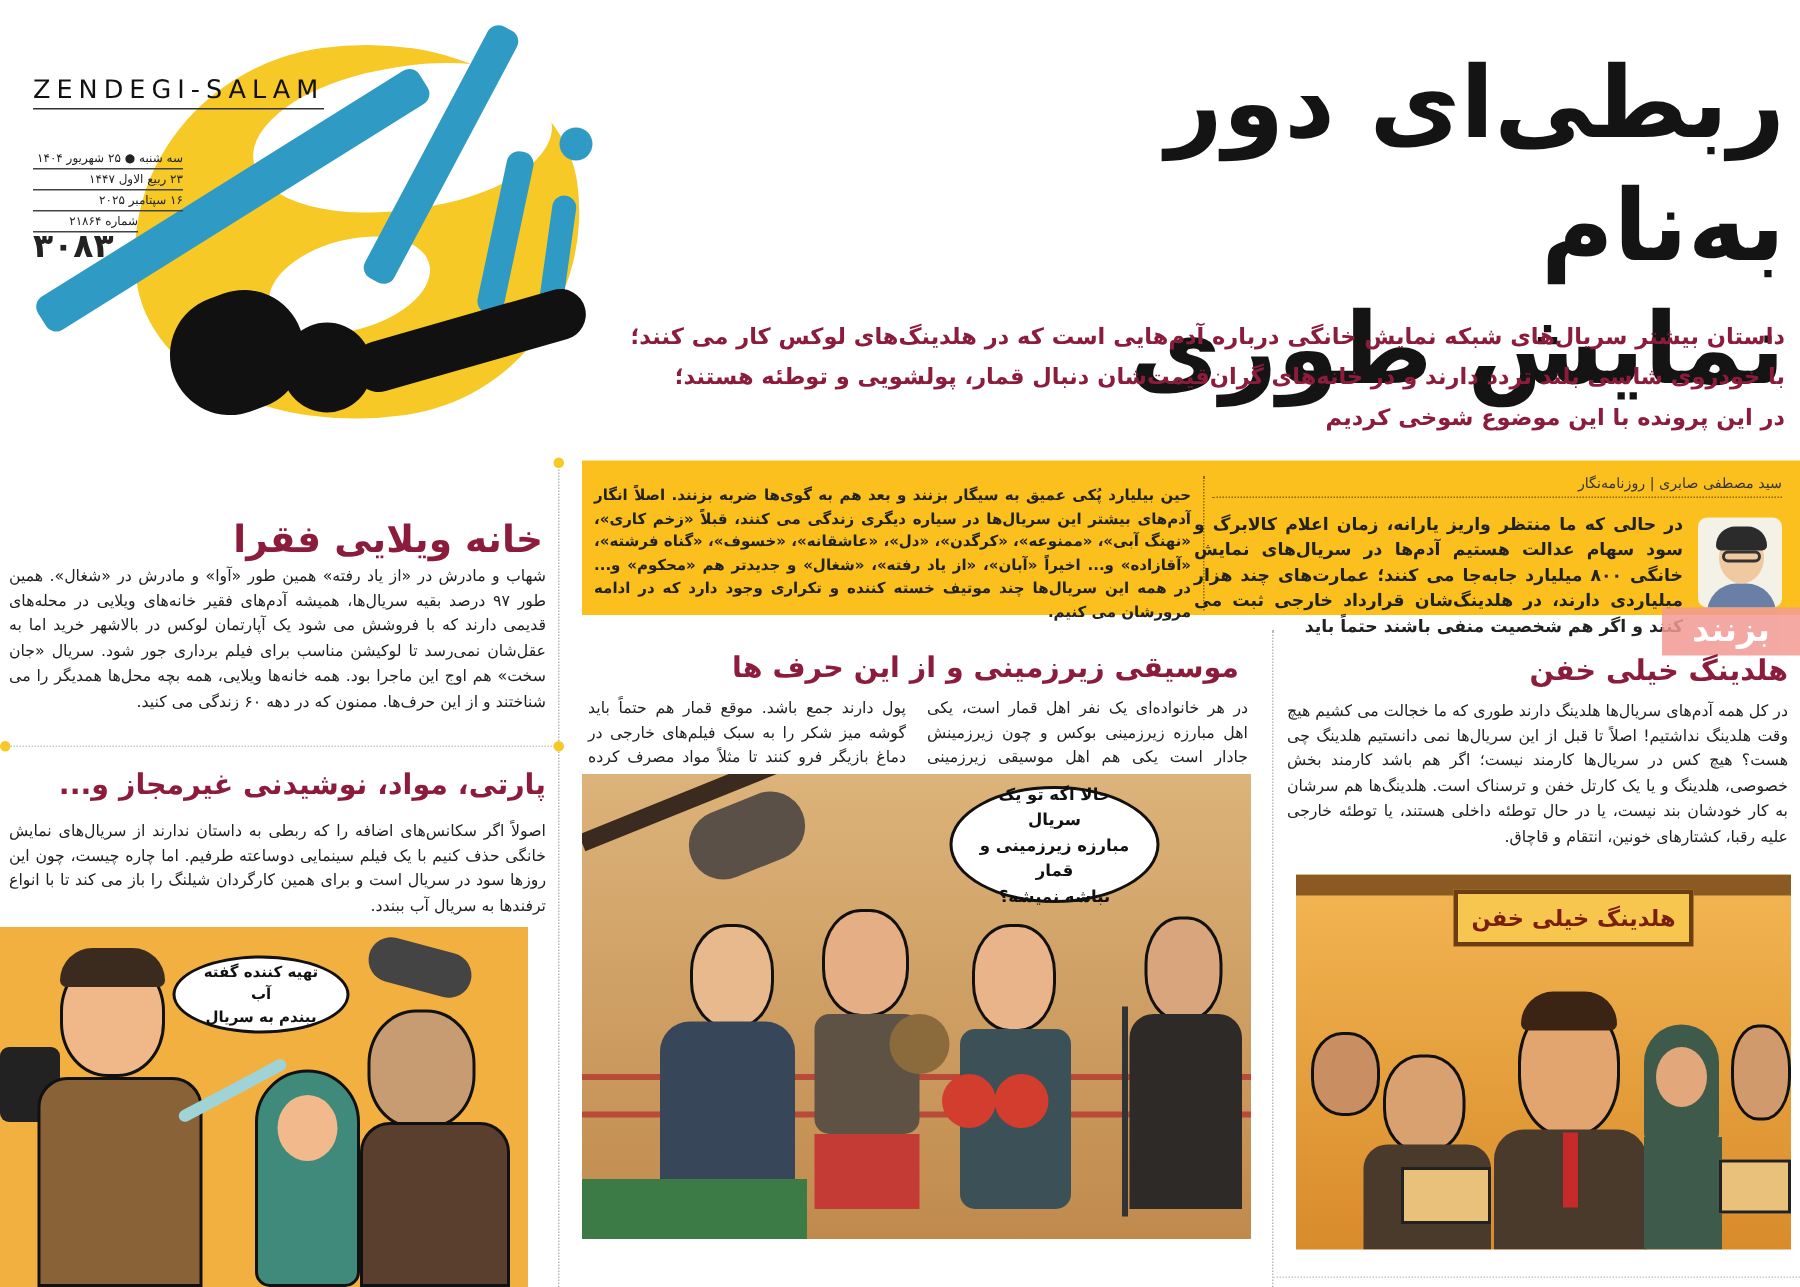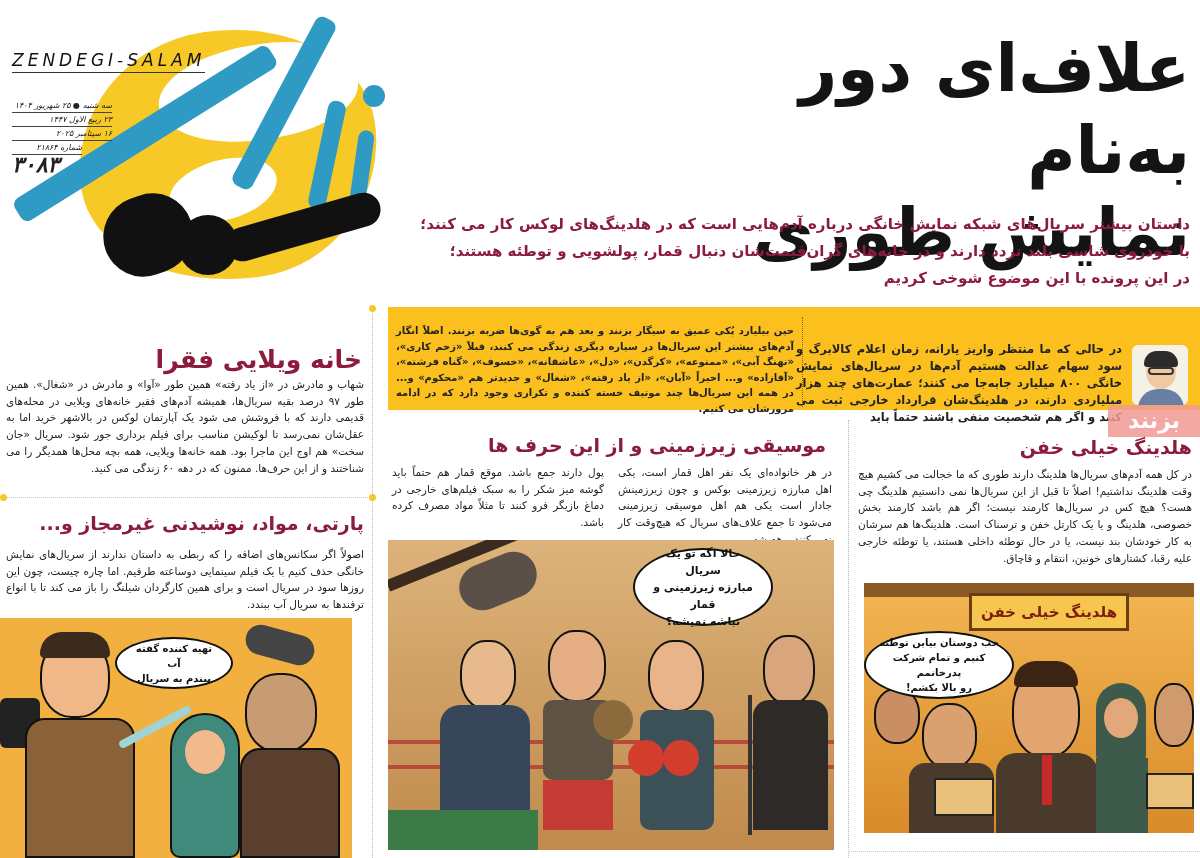--- a/index.html
+++ b/index.html
@@ -1,20 +1,20 @@
 <!DOCTYPE html>
 <html><head>
 <meta charset="utf-8">
 <style>
   * { box-sizing: border-box; margin: 0; padding: 0; }
   html, body { width: 1200px; height: 858px; overflow: hidden; background: #ffffff; }
   body { position: relative; font-family: "DejaVu Sans", sans-serif; color: #1a1a1a; }
 
   
-  .logo-area { position: absolute; left: 8px; top: 0; width: 400px; height: 300px; font-style: italic; }
+  .logo-area { position: absolute; left: 18px; top: 0; width: 400px; height: 300px; }
   .logo-blob { position: absolute; left: 70px; top: 30px; width: 300px; height: 250px;
     background: #f6c927; border-radius: 48% 52% 45% 55% / 55% 45% 55% 45%; transform: rotate(-8deg); }
   .logo-white { position: absolute; left: 150px; top: 45px; width: 200px; height: 95px; background: #fff;
     border-radius: 50% 50% 45% 55%; transform: rotate(-10deg); }
   .logo-white2 { position: absolute; left: 160px; top: 160px; width: 110px; height: 60px; background:#fff;
     border-radius: 50%; transform: rotate(-15deg); }
   .logo-stroke-blue { position: absolute; background: #2f9bc4; border-radius: 8px; }
   .logo-stroke-black { position: absolute; background: #111; border-radius: 40px; }
   .brand-en { position: absolute; left: 4px; top: 50px; font-family: "DejaVu Sans", sans-serif;
     font-size: 17px; letter-spacing: 4px; color: #111; border-bottom: 1px solid #333; padding-bottom: 2px; }
@@ -85,40 +85,41 @@
 
   <div class="brand-en">ZENDEGI-SALAM</div>
   <div class="meta" style="top:100px;">سه شنبه ● ۲۵ شهریور ۱۴۰۴</div>
   <div class="meta" style="top:114px;">۲۳ ربیع الاول ۱۴۴۷</div>
   <div class="meta" style="top:128px;">۱۶ سپتامبر ۲۰۲۵</div>
   <div class="meta" style="top:142px; width:70px;">شماره ۲۱۸۶۴</div>
   <div class="issue-num">۳۰۸۳</div>
 </div>
 
 <h1 class="headline">
-  <span style="display:block">علاف‌ای دور به‌نام</span>
+  <span style="display:block">ربطی‌ای دور به‌نام</span>
   <span style="display:block">نمایش طوری</span>
 </h1>
 <div class="lede">
   <span style="display:block">داستان بیشتر سریال‌های شبکه نمایش خانگی درباره آدم‌هایی است که در هلدینگ‌های لوکس کار می کنند؛</span>
   <span style="display:block">با خودروی شاسی بلند تردد دارند و در خانه‌های گران‌قیمت‌شان دنبال قمار، پولشویی و توطئه هستند؛</span>
   <span style="display:block">در این پرونده با این موضوع شوخی کردیم</span>
 </div>
 
 <div class="vline" style="left:372px; top:310px; height:548px;"></div>
 <div class="vline" style="left:848px; top:420px; height:438px;"></div>
 <div class="hline" style="left:0; top:497px; width:372px;"></div>
 <div class="hline" style="left:848px; top:851px; width:352px;"></div>
 <div class="dot" style="left:369px; top:305px;"></div>
 <div class="dot" style="left:369px; top:494px;"></div>
 <div class="dot" style="left:0; top:494px;"></div>
 
 <div class="yellow-box">
   <div class="yb-col1">حین بیلیارد پُکی عمیق به سیگار بزنند و بعد هم به گوی‌ها ضربه بزنند. اصلاً انگار آدم‌های بیشتر این سریال‌ها در سیاره دیگری زندگی می کنند، قبلاً «زخم کاری»، «نهنگ آبی»، «ممنوعه»، «کرگدن»، «دل»، «عاشقانه»، «خسوف»، «گناه فرشته»، «آقازاده» و... اخیراً «آبان»، «از یاد رفته»، «شغال» و جدیدتر هم «محکوم» و... در همه این سریال‌ها چند موتیف خسته کننده و تکراری وجود دارد که در ادامه مرورشان می کنیم.</div>
   <div class="yb-divider"></div>
+  <div class="yb-byline">سید مصطفی صابری | روزنامه‌نگار</div>
   <div class="yb-col2">در حالی که ما منتظر واریز یارانه، زمان اعلام کالابرگ و سود سهام عدالت هستیم آدم‌ها در سریال‌های نمایش خانگی ۸۰۰ میلیارد جابه‌جا می کنند؛ عمارت‌های چند هزار میلیاردی دارند، در هلدینگ‌شان قرارداد خارجی ثبت می کنند و اگر هم شخصیت منفی باشند حتماً باید</div>
   <div class="avatar">
     <div class="body"></div>
       <div class="head"></div>
       <div class="hair"></div>
       <div class="glasses"></div>
   </div>
 </div>
 <div class="badge-jostar">
   <span>بزنند</span>
@@ -149,21 +150,21 @@
   <div class="fig" style="left:240px; top:130px; width:100px; height:110px; background:#5b3f2e; border-radius:20px 20px 0 0; border:2px solid #111;"></div>
   <div class="fig" style="left:245px; top:12px; width:70px; height:30px; background:#444; border-radius:16px; transform:rotate(15deg);"></div>
   <div class="bubble" style="left:115px; top:6px; width:118px; height:52px; font-size:10px; line-height:15px;margin-top:13px;">
     <div>
         <span>تهیه کننده گفته آب</span>
         <span>ببندم به سریال</span>
       </div>
   </div>
 </div>
 
-<div class="cartoon" style="left:388px; top:540px; width:446px; height:310px; background:#bef264;">
+<div class="cartoon" style="left:388px; top:516px; width:446px; height:310px; background:#bef264;">
   <div class="fig" style="left:0; top:0; width:446px; height:310px; background:linear-gradient(180deg,#dcb37a 0%,#c08a4d 100%);"></div>
   <div class="fig" style="left:0; top:40px; width:220px; height:12px; background:#3a2a1f; transform:rotate(-22deg); transform-origin:left center;"></div>
   <div class="fig" style="left:70px; top:18px; width:80px; height:46px; background:#5a5048; border-radius:30px; transform:rotate(-22deg);"></div>
   <div class="fig" style="left:0; top:200px; width:446px; height:4px; background:#b84a3a;"></div>
   <div class="fig" style="left:0; top:225px; width:446px; height:4px; background:#b84a3a;"></div>
   <div class="fig" style="left:72px; top:100px; width:56px; height:70px; background:#e8b98d; border-radius:45%; border:2px solid #111;"></div>
   <div class="fig" style="left:52px; top:165px; width:90px; height:120px; background:#38465a; border-radius:20px 20px 0 0;"></div>
   <div class="fig" style="left:0; top:270px; width:150px; height:40px; background:#3c7a46;"></div>
   <div class="fig" style="left:160px; top:90px; width:58px; height:72px; background:#e5ae85; border-radius:45%; border:2px solid #111;"></div>
   <div class="fig" style="left:155px; top:160px; width:70px; height:80px; background:#5e5245; border-radius:10px;"></div>
@@ -196,20 +197,13 @@
   <div class="fig" style="left:70px; top:195px; width:60px; height:38px; background:#e9c17a; border:2px solid #222;"></div>
   <div class="fig" style="left:148px; top:85px; width:68px; height:90px; background:#e3a56f; border-radius:45%; border:2px solid #111;"></div>
   <div class="fig" style="left:150px; top:78px; width:64px; height:26px; background:#3b2414; border-radius:30px 30px 6px 6px;"></div>
   <div class="fig" style="left:132px; top:170px; width:102px; height:80px; background:#4a3a2c; border-radius:20px 20px 0 0;"></div>
   <div class="fig" style="left:178px; top:172px; width:10px; height:50px; background:#c62a2a;"></div>
   <div class="fig" style="left:232px; top:100px; width:50px; height:80px; background:#3d5a4a; border-radius:25px 25px 8px 8px;"></div>
   <div class="fig" style="left:240px; top:115px; width:34px; height:40px; background:#e2a77a; border-radius:50%;"></div>
   <div class="fig" style="left:232px; top:175px; width:52px; height:75px; background:#3d5a4a;"></div>
   <div class="fig" style="left:290px; top:100px; width:40px; height:64px; background:#d19a6d; border-radius:45%; border:2px solid #111;"></div>
   <div class="fig" style="left:282px; top:190px; width:48px; height:36px; background:#e9c17a; border:2px solid #222;"></div>
-  <div class="bubble" style="left:0; top:48px; width:150px; height:68px; font-size:10px; line-height:15px;">
-    <div>
-        <span>خب دوستان بیاین توطئه</span>
-        <span>کنیم و تمام شرکت پدرخانمم</span>
-        <span>رو بالا بکشم!</span>
-      </div>
-  </div>
 </div>
 
 </body></html>

